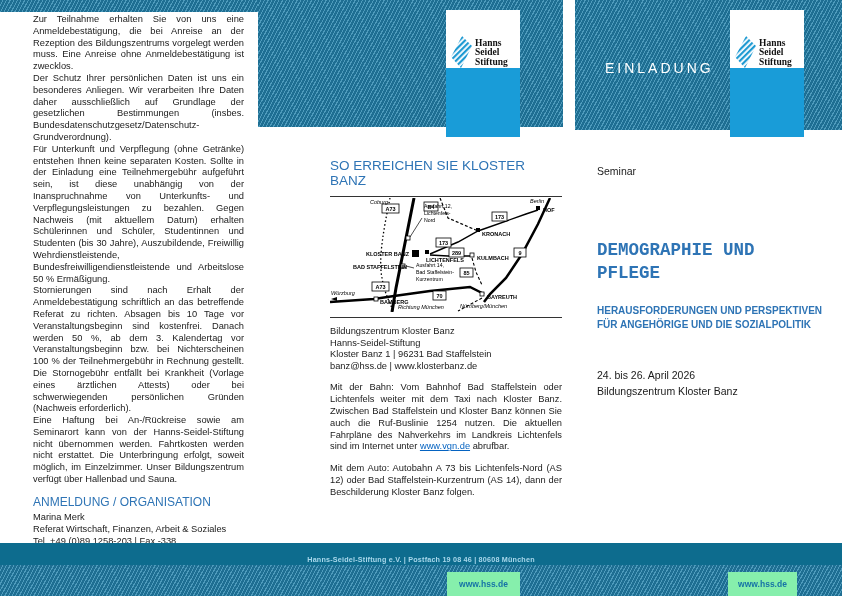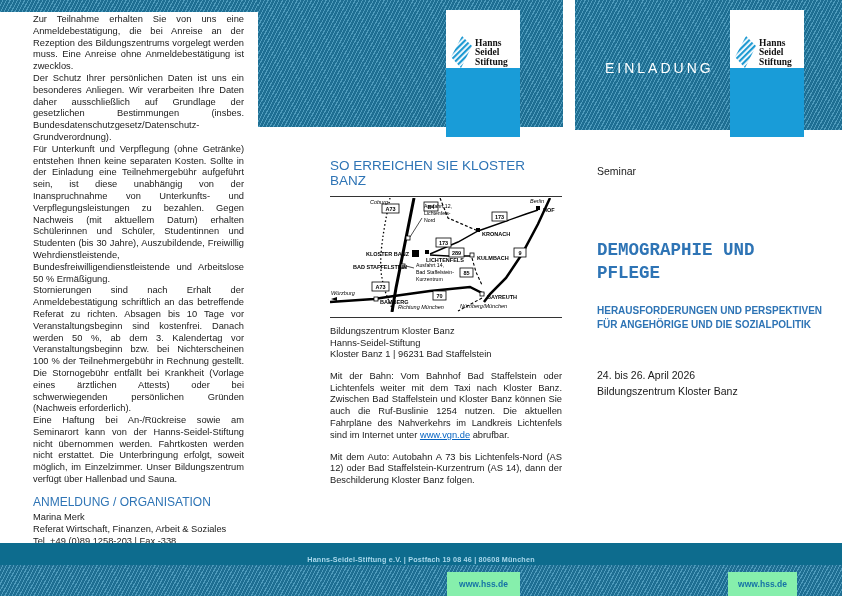--- a/index.html
+++ b/index.html
@@ -214,20 +214,21 @@
         <text class="m-exit" x="94" y="24">Nord</text>
         <text class="m-exit" x="86" y="69">Ausfahrt 14,</text>
         <text class="m-exit" x="86" y="76">Bad Staffelstein-</text>
         <text class="m-exit" x="86" y="83">Kurzentrum</text>
       </svg>
     </div>
 
     <div class="addr-line">Bildungszentrum Kloster Banz</div>
     <div class="addr-line">Hanns-Seidel-Stiftung</div>
     <div class="addr-line">Kloster Banz 1 | 96231 Bad Staffelstein</div>
+    <div class="addr-line">banz@hss.de | www.klosterbanz.de</div>
 
     <div class="body-text mid-par"><span>Mit der Bahn: Vom Bahnhof Bad Staffelstein oder Lichtenfels weiter mit dem Taxi nach Kloster Banz. Zwischen Bad Staffelstein und Kloster Banz können Sie auch die Ruf-Buslinie 1254 nutzen. Die aktuellen Fahrpläne des Nahverkehrs im Landkreis Lichtenfels sind im Internet unter </span><a class="doc-link">www.vgn.de</a><span> abrufbar.</span></div>
 
     <div class="body-text mid-par">Mit dem Auto: Autobahn A 73 bis Lichtenfels-Nord (AS 12) oder Bad Staffelstein-Kurzentrum (AS 14), dann der Beschilderung Kloster Banz folgen.</div>
   </div>
 
   <div class="col right-col">
     <div class="seminar">Seminar</div>
     <div class="title">DEMOGRAPHIE UND PFLEGE</div>
     <div class="subtitle">HERAUSFORDERUNGEN UND PERSPEKTIVEN FÜR ANGEHÖRIGE UND DIE SOZIALPOLITIK</div>

